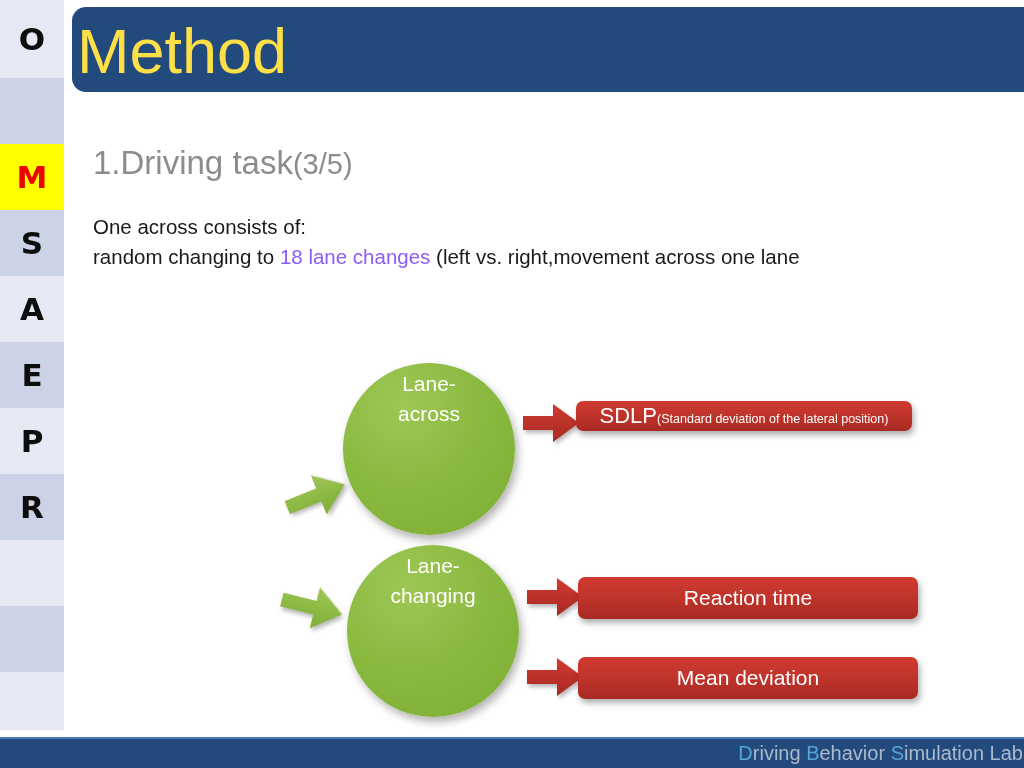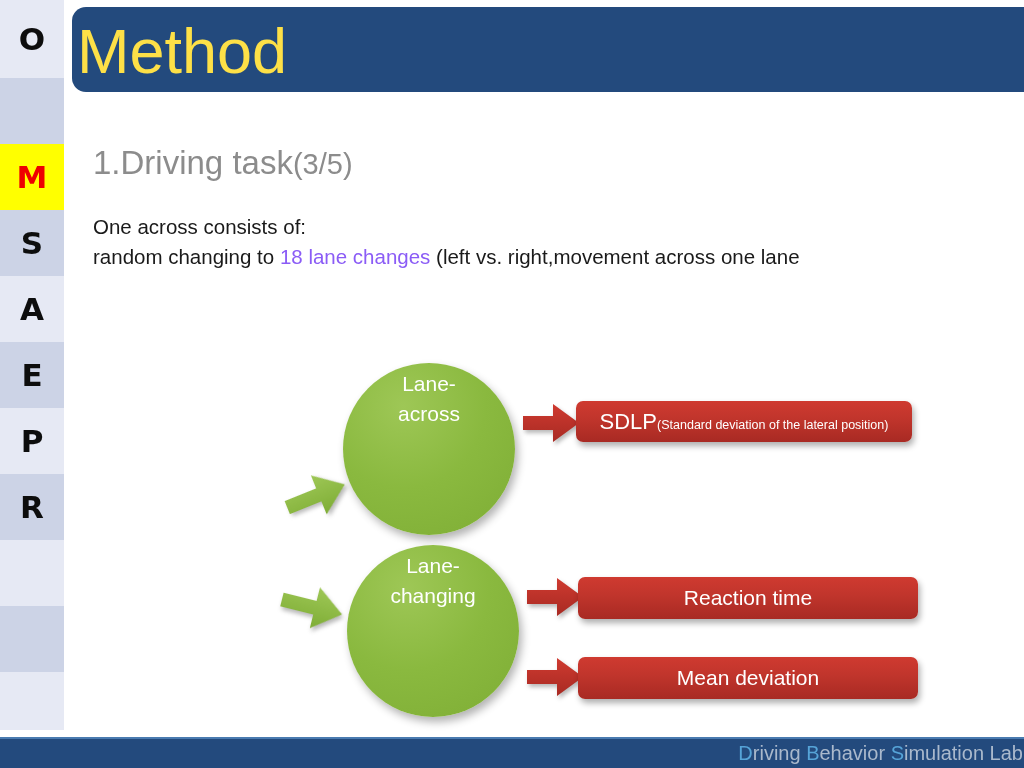--- a/index.html
+++ b/index.html
@@ -180,21 +180,21 @@
     color: #ffffff;
     display: flex;
     align-items: center;
     justify-content: center;
     font-family: "Liberation Sans", sans-serif;
     box-sizing: border-box;
     text-align: center;
   }
   #box-sdlp {
     left: 576px; top: 401px;
-    width: 336px; height: 41px;
+    width: 336px; height: 30px;
   }
   #box-sdlp .big   { font-size: 22px; }
   #box-sdlp .tiny  { font-size: 12.5px; }
   #box-reaction {
     left: 578px; top: 577px;
     width: 340px; height: 42px;
     font-size: 21px;
   }
   #box-mean {
     left: 578px; top: 657px;

